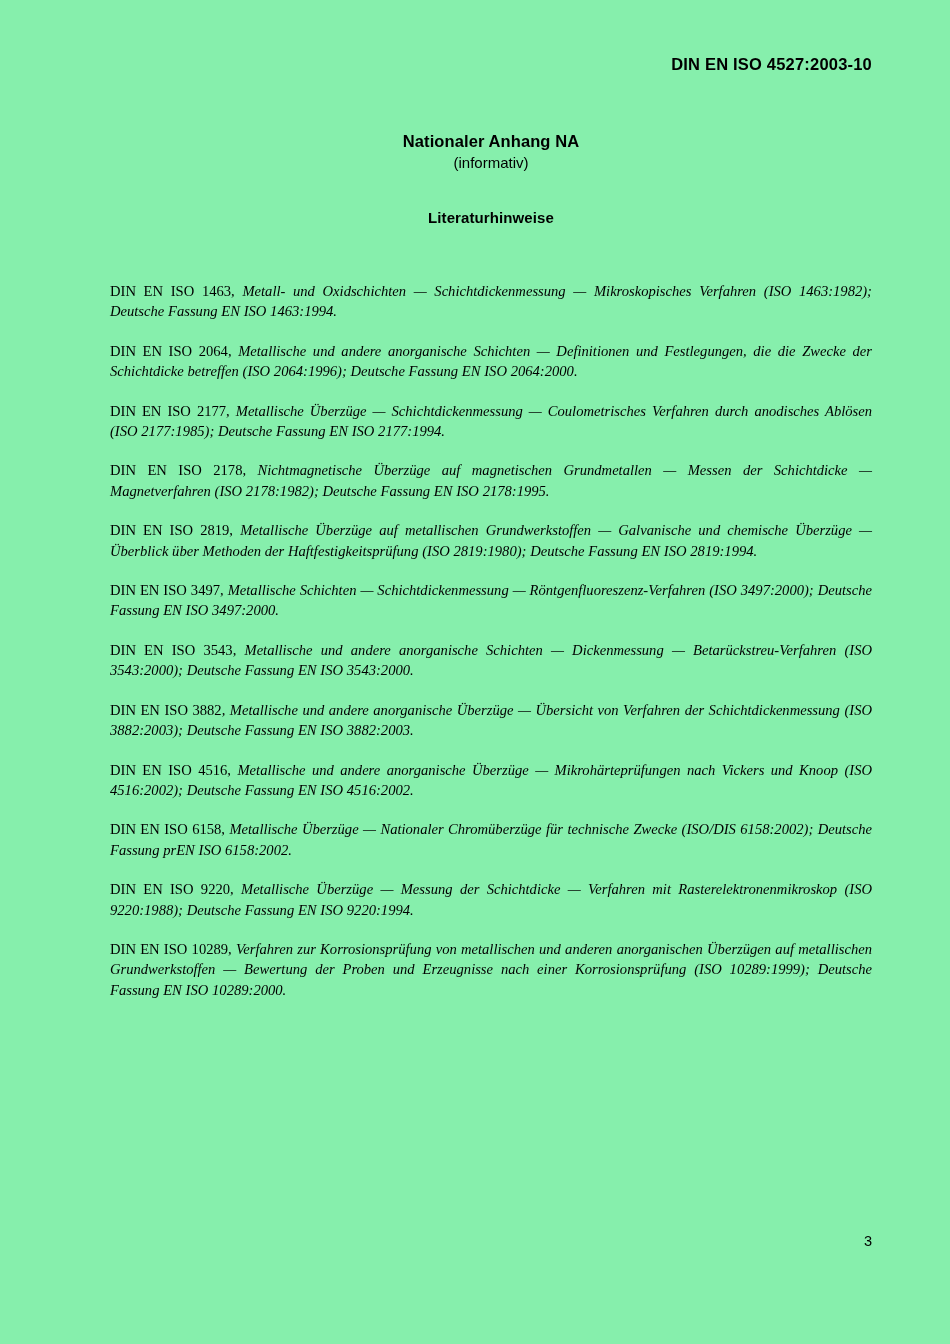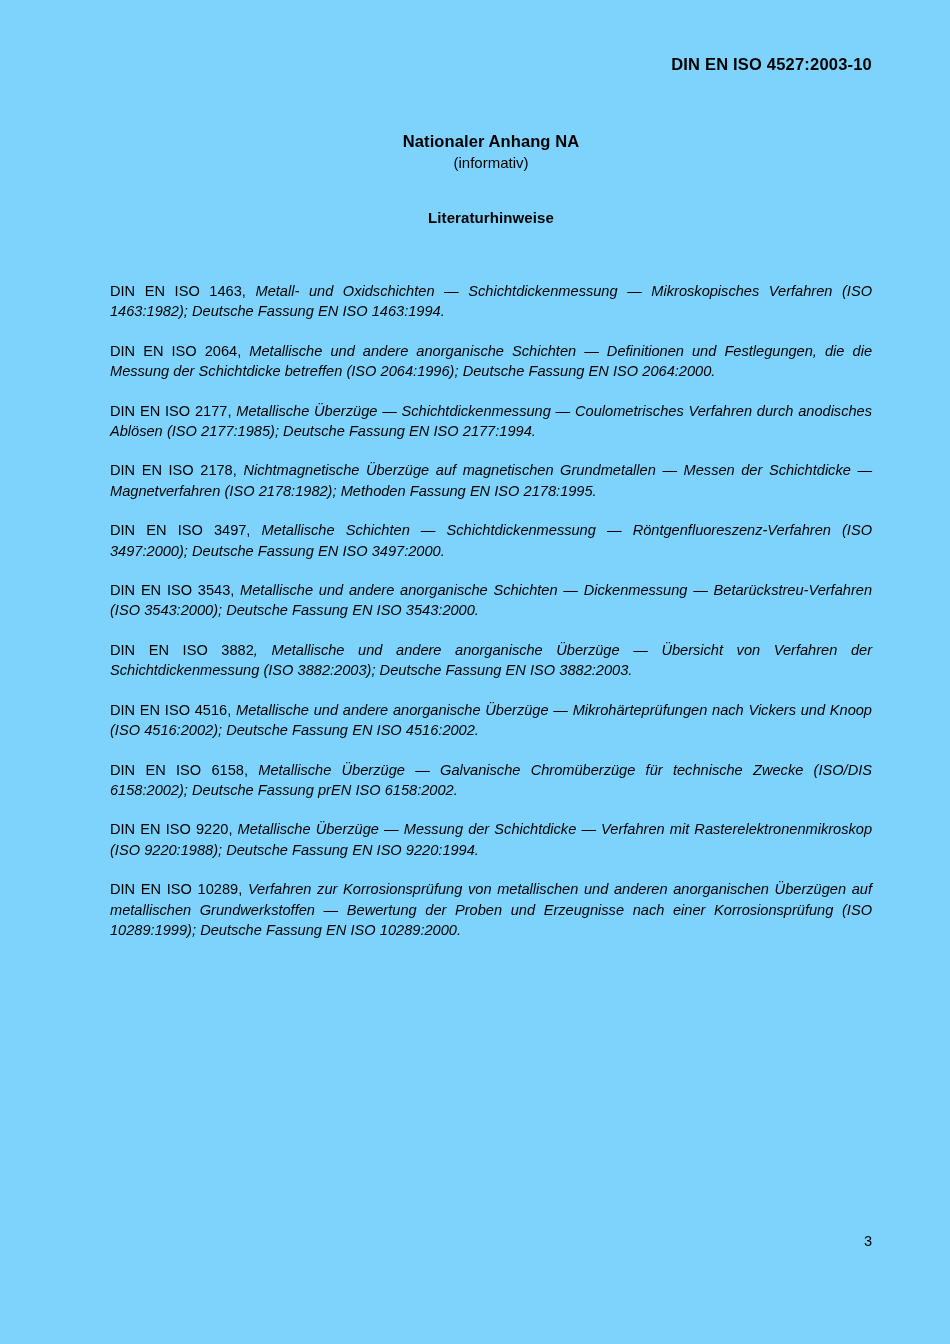--- a/index.html
+++ b/index.html
@@ -9,21 +9,21 @@
     background: #ffffff;
   }
   body {
     font-family: "Liberation Sans", sans-serif;
     color: #000000;
   }
   .page {
     position: relative;
     width: 950px;
     height: 1344px;
-    background: #7dd3fc;
+    background: #86efac;
     overflow: hidden;
     box-sizing: border-box;
   }
 
   
   .doc-header {
     position: absolute;
     top: 55px;
     left: 110px;
     right: 78px;
@@ -68,20 +68,21 @@
     left: 110px;
     width: 762px;
   }
   .ref-entry {
     font-size: 14.6px;
     line-height: 20.4px;
     text-align: justify;
     text-justify: inter-word;
     margin: 0 0 19px 0;
     word-spacing: 0.1px;
+    font-family: Liberation Serif, serif;
   }
   .ref-entry:last-child {
     margin-bottom: 16px;
   }
   .ref-entry .desig {
     font-style: normal;
   }
   .ref-entry .title-it {
     font-style: italic;
   }
@@ -105,27 +106,28 @@
   <div class="doc-header">DIN EN ISO 4527:2003-10</div>
 
   <div class="title-block">
     <div class="annex-title">Nationaler Anhang NA</div>
     <div class="annex-subtitle">(informativ)</div>
     <div class="section-title">Literaturhinweise</div>
   </div>
 
   <div class="refs" id="reference-list">
       <p class="ref-entry"><span class="desig">DIN EN ISO 1463, </span><span class="title-it">Metall- und Oxidschichten — Schichtdickenmessung — Mikroskopisches Verfahren (ISO 1463:1982); Deutsche Fassung EN ISO 1463:1994.</span></p>
-      <p class="ref-entry"><span class="desig">DIN EN ISO 2064, </span><span class="title-it">Metallische und andere anorganische Schichten — Definitionen und Festlegungen, die die Messung der Schichtdicke betreffen (ISO 2064:1996); Deutsche Fassung EN ISO 2064:2000.</span></p>
+      <p class="ref-entry"><span class="desig">DIN EN ISO 2064, </span><span class="title-it">Metallische und andere anorganische Schichten — Definitionen und Festlegungen, die die Zwecke der Schichtdicke betreffen (ISO 2064:1996); Deutsche Fassung EN ISO 2064:2000.</span></p>
       <p class="ref-entry"><span class="desig">DIN EN ISO 2177, </span><span class="title-it">Metallische Überzüge — Schichtdickenmessung — Coulometrisches Verfahren durch anodisches Ablösen (ISO 2177:1985); Deutsche Fassung EN ISO 2177:1994.</span></p>
-      <p class="ref-entry"><span class="desig">DIN EN ISO 2178, </span><span class="title-it">Nichtmagnetische Überzüge auf magnetischen Grundmetallen — Messen der Schichtdicke — Magnetverfahren (ISO 2178:1982); Methoden Fassung EN ISO 2178:1995.</span></p>
+      <p class="ref-entry"><span class="desig">DIN EN ISO 2178, </span><span class="title-it">Nichtmagnetische Überzüge auf magnetischen Grundmetallen — Messen der Schichtdicke — Magnetverfahren (ISO 2178:1982); Deutsche Fassung EN ISO 2178:1995.</span></p>
+      <p class="ref-entry"><span class="desig">DIN EN ISO 2819, </span><span class="title-it">Metallische Überzüge auf metallischen Grundwerkstoffen — Galvanische und chemische Überzüge — Überblick über Methoden der Haftfestigkeitsprüfung (ISO 2819:1980); Deutsche Fassung EN ISO 2819:1994.</span></p>
       <p class="ref-entry"><span class="desig">DIN EN ISO 3497, </span><span class="title-it">Metallische Schichten — Schichtdickenmessung — Röntgenfluoreszenz-Verfahren (ISO 3497:2000); Deutsche Fassung EN ISO 3497:2000.</span></p>
       <p class="ref-entry"><span class="desig">DIN EN ISO 3543, </span><span class="title-it">Metallische und andere anorganische Schichten — Dickenmessung — Betarückstreu-Verfahren (ISO 3543:2000); Deutsche Fassung EN ISO 3543:2000.</span></p>
       <p class="ref-entry"><span class="desig">DIN EN ISO 3882</span><span class="title-it">, Metallische und andere anorganische Überzüge — Übersicht von Verfahren der Schichtdickenmessung (ISO 3882:2003); Deutsche Fassung EN ISO 3882:2003.</span></p>
       <p class="ref-entry"><span class="desig">DIN EN ISO 4516, </span><span class="title-it">Metallische und andere anorganische Überzüge — Mikrohärteprüfungen nach Vickers und Knoop (ISO 4516:2002); Deutsche Fassung EN ISO 4516:2002.</span></p>
-      <p class="ref-entry"><span class="desig">DIN EN ISO 6158, </span><span class="title-it">Metallische Überzüge — Galvanische Chromüberzüge für technische Zwecke (ISO/DIS 6158:2002); Deutsche Fassung prEN ISO 6158:2002.</span></p>
+      <p class="ref-entry"><span class="desig">DIN EN ISO 6158, </span><span class="title-it">Metallische Überzüge — Nationaler Chromüberzüge für technische Zwecke (ISO/DIS 6158:2002); Deutsche Fassung prEN ISO 6158:2002.</span></p>
       <p class="ref-entry"><span class="desig">DIN EN ISO 9220, </span><span class="title-it">Metallische Überzüge — Messung der Schichtdicke — Verfahren mit Rasterelektronenmikroskop (ISO 9220:1988); Deutsche Fassung EN ISO 9220:1994.</span></p>
       <p class="ref-entry"><span class="desig">DIN EN ISO 10289, </span><span class="title-it">Verfahren zur Korrosionsprüfung von metallischen und anderen anorganischen Überzügen auf metallischen Grundwerkstoffen — Bewertung der Proben und Erzeugnisse nach einer Korrosionsprüfung (ISO 10289:1999); Deutsche Fassung EN ISO 10289:2000.</span></p>
     </div>
 
   <div class="folio">3</div>
 
 </div>
 
 </body></html>

